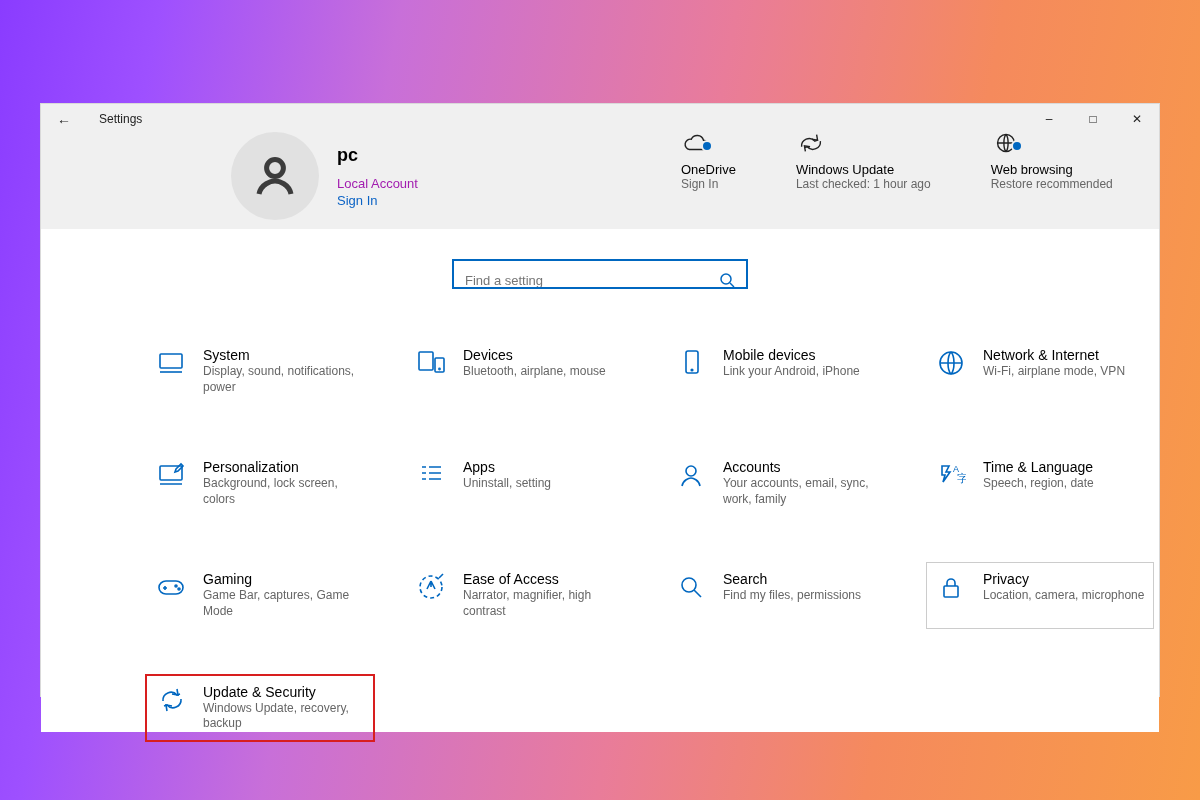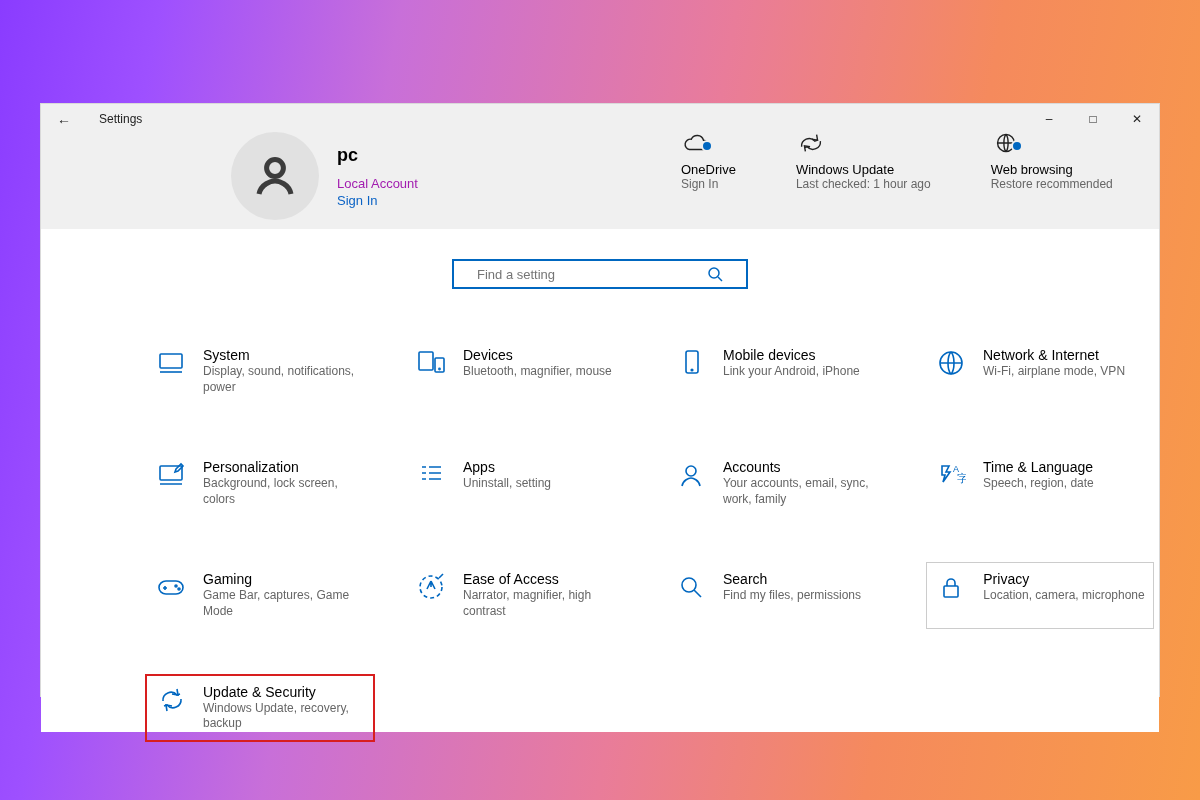--- a/index.html
+++ b/index.html
@@ -33,35 +33,35 @@
   .status { max-width:140px;}
   .status .sicon { height:30px; display:flex; align-items:flex-end; position:relative;}
   .status .sicon svg{ width:30px; height:26px; stroke:#222; fill:none; stroke-width:1.5;}
   .bluedot{ width:12px; height:12px; background:#0067c0; border-radius:50%; position:absolute; left:20px; top:14px; border:2px solid #f0f0f0;}
   .status .stitle{ font-size:13px; color:#000; margin-top:6px;}
   .status .ssub{ font-size:12px; color:#666; line-height:1.25;}
   
   .bodyarea{ background:#fff; padding-top:30px;}
   .searchwrap{ display:flex; justify-content:center; margin-bottom:42px;}
   .searchbox{
-    width:296px; height:30px; border:1px solid #0067c0; display:flex; align-items:center; padding:0 24px;
+    width:296px; height:30px; border:1px solid #0067c0; display:flex; align-items:flex-end; padding:0 12px;
     outline:1px solid #0067c0; outline-offset:-2px;
   }
   .searchbox input{ flex:1; border:0; outline:none; font-size:13px; color:#555;}
   .searchbox .sicon{ width:16px; height:16px; color:#0067c0;}
   .grid{
     padding-left:114px; padding-right:60px;
     display:grid; grid-template-columns: repeat(4, 246px); row-gap:48px; column-gap:14px;
   }
   .cat{ display:flex; gap:16px; cursor:pointer; align-items:flex-start; width:210px;margin-top:16px;}
   .cat .ci{ width:32px; height:32px; color:#0067c0; flex:0 0 32px; display:flex; align-items:center; justify-content:center;}
   .cat .ci svg{ width:30px; height:30px; stroke:#0067c0; fill:none; stroke-width:1.6;}
   .cat .ctxt .ctitle{ font-size:14px; color:#000;}
   .cat .ctxt .cdesc{ font-size:12px; color:#666; line-height:1.3; margin-top:1px;}
-  .hover-outline{ outline:1px solid #ccc; outline-offset:8px;justify-content:center;}
+  .hover-outline{ outline:1px solid #ccc; outline-offset:8px;}
   .red-outline{ outline:2px solid #d81e1e; outline-offset:8px;}
 </style>
 </head>
 <body>
 
 <div class="frame">
   <div class="header">
     <div class="titlebar">
       <span class="back">←</span>
       <span>Settings</span>
@@ -150,21 +150,21 @@
         <div class="cat">
           <div class="ci">
             <svg viewBox="0 0 30 30">
               <rect x="3" y="4" width="14" height="18" rx="1"></rect>
               <rect x="19" y="10" width="9" height="14" rx="1"></rect>
               <circle cx="23.5" cy="21" r="0.6"></circle>
             </svg>
           </div>
           <div class="ctxt">
             <div class="ctitle">Devices</div>
-            <div class="cdesc">Bluetooth, magnifier, mouse</div>
+            <div class="cdesc">Bluetooth, airplane, mouse</div>
           </div>
         </div>
         <div class="cat">
           <div class="ci">
             <svg viewBox="0 0 30 30">
               <rect x="10" y="3" width="12" height="22" rx="2"></rect>
               <circle cx="16" cy="22" r="0.8"></circle>
             </svg>
           </div>
           <div class="ctxt">

